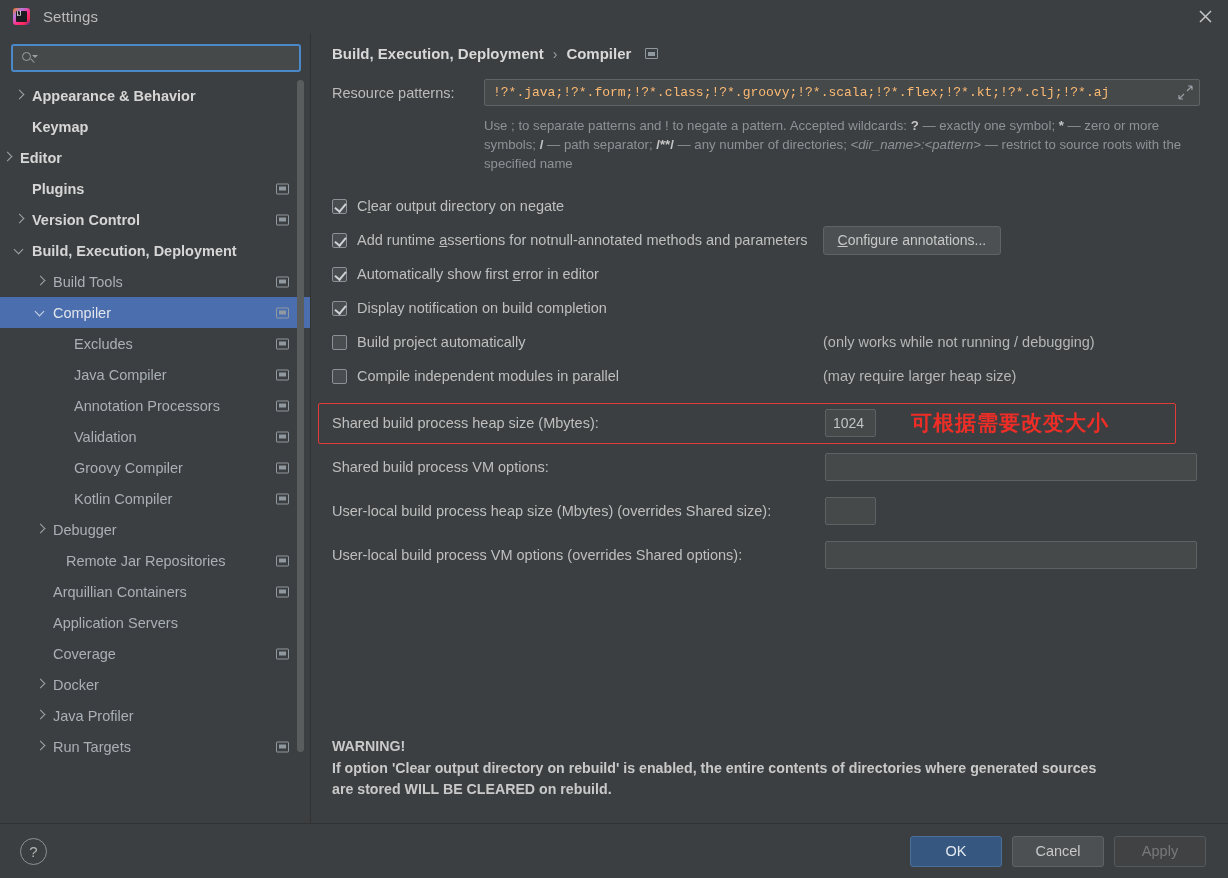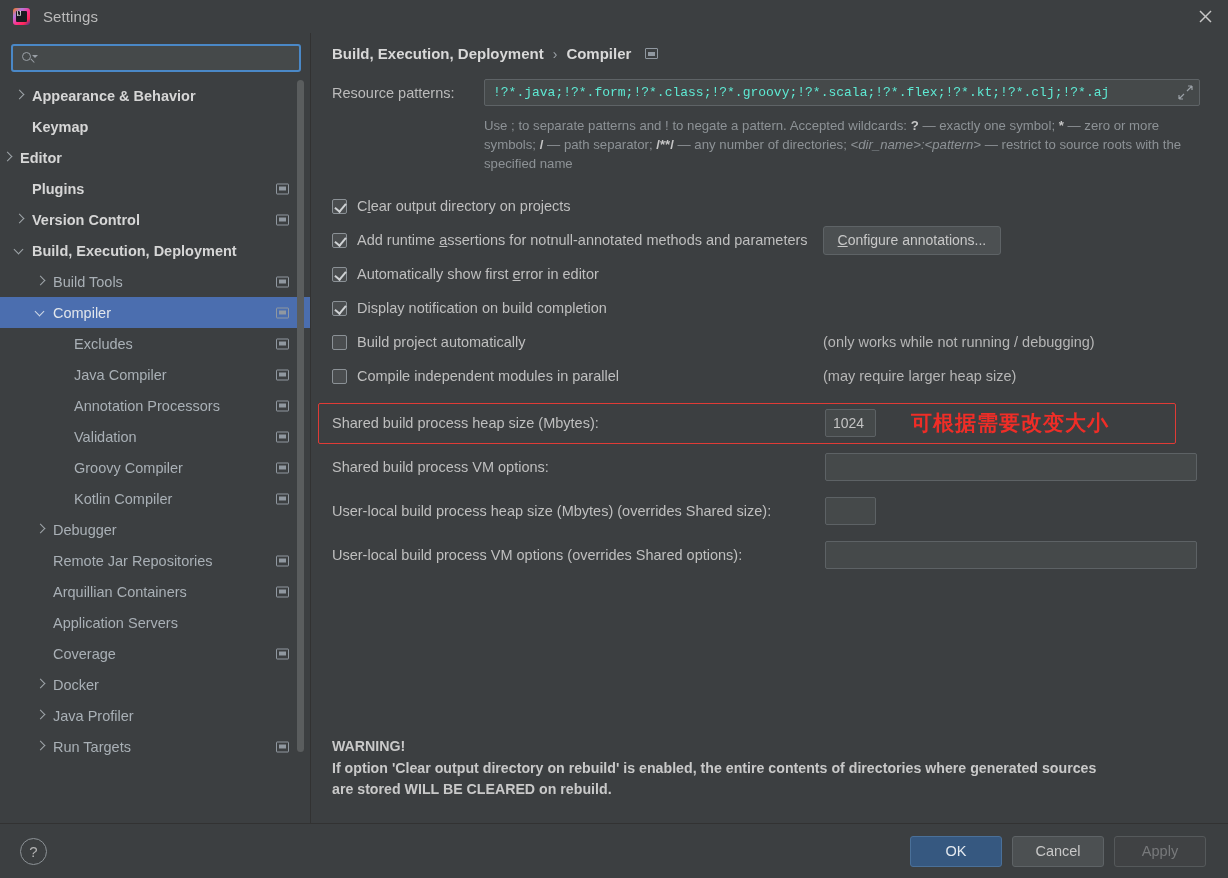--- a/index.html
+++ b/index.html
@@ -128,21 +128,21 @@
     content: ""; position: absolute; left: 2px; top: 2.5px; right: 2px; height: 4px; background: #9098a0;
   }
 
   .res-row { padding: 17px 0 0 21px; display: flex; align-items: flex-start; }
   .res-label { width: 152px; padding-top: 6px; color: #bbbbbb; font-size: 14.5px; }
   .res-field {
     width: 716px; height: 27px; background: #45494a; border: 1px solid #5e6366;
     border-radius: 2px; display: flex; align-items: center; position: relative;
   }
   .res-field input {
-    flex: 1; background: transparent; border: none; outline: none; color: #5eead4;
+    flex: 1; background: transparent; border: none; outline: none; color: #fdba74;
     font-family: "Liberation Mono", monospace; font-size: 13px; padding: 0 8px;
   }
   .expand-icon {
     position: absolute; right: 6px; top: 5px; width: 15px; height: 15px;
   }
   .hint {
     margin: 10px 0 0 173px; width: 706px; color: #8d9296; font-size: 13.2px; line-height: 19px;
   }
   .hint b { color: #c6c6c6; }
   .hint i { font-style: italic; }
@@ -306,21 +306,21 @@
         </div>
         <div class="tree-row" style="padding-left: 56px;">
           <span class="arrow"></span>
           <span>Kotlin Compiler</span>
           <span class="mod-icon"></span>
         </div>
         <div class="tree-row" style="padding-left: 35px;">
           <span class="arrow right"></span>
           <span>Debugger</span>
         </div>
-        <div class="tree-row" style="padding-left: 35px;">
+        <div class="tree-row" style="padding-left: 48px;">
           <span class="arrow"></span>
           <span>Remote Jar Repositories</span>
           <span class="mod-icon"></span>
         </div>
         <div class="tree-row" style="padding-left: 35px;">
           <span class="arrow"></span>
           <span>Arquillian Containers</span>
           <span class="mod-icon"></span>
         </div>
         <div class="tree-row" style="padding-left: 35px;">
@@ -373,21 +373,21 @@
       </div>
     </div>
 
     <div class="hint">
       <span>Use ; to separate patterns and ! to negate a pattern. Accepted wildcards: </span><b>?</b><span> — exactly one symbol; </span><b>*</b><span> — zero or more symbols; </span><b>/</b><span> — path separator; </span><b>/**/</b><span> — any number of directories; </span><i>&lt;dir_name&gt;:&lt;pattern&gt;</i><span> — restrict to source roots with the specified name</span>
     </div>
 
     <div class="checks" id="checks">
         <div class="chk-row">
           <span class="cbox on"></span>
-          <span class="chk-label"><span>C</span><span class="mn">l</span><span>ear output directory on projects</span></span>
+          <span class="chk-label"><span>C</span><span class="mn">l</span><span>ear output directory on negate</span></span>
         </div>
         <div class="chk-row">
           <span class="cbox on"></span>
           <span class="chk-label"><span>Add runtime </span><span class="mn">a</span><span>ssertions for notnull-annotated methods and parameters</span></span>
           <span class="btn-annot">
             <span class="mn">C</span>
             <span>onfigure annotations...</span>
           </span>
         </div>
         <div class="chk-row">

